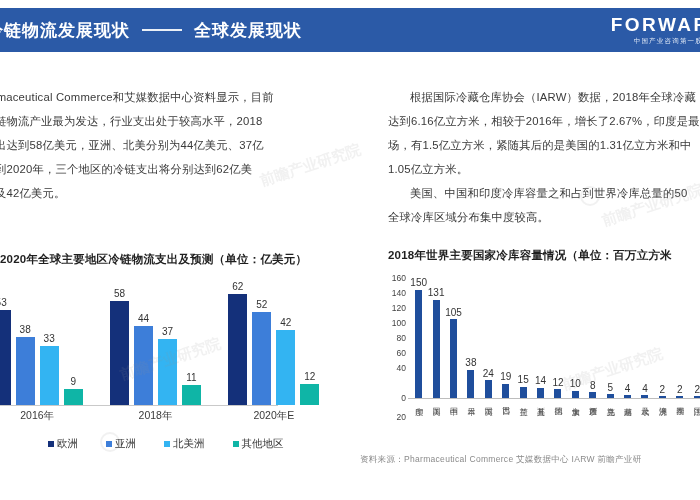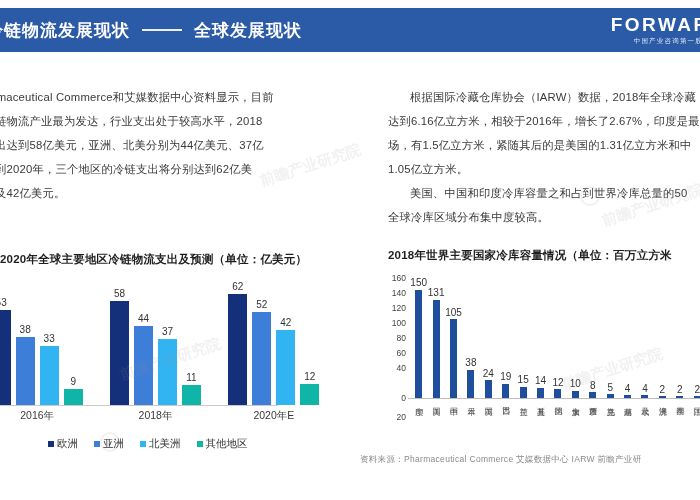--- a/index.html
+++ b/index.html
@@ -160,21 +160,21 @@
   .lc-xlabel {
     font-size: 10.5px;
     color: #3a3a3a;
     width: 100px;
     text-align: center;
   }
   .lc-legend {
     position: absolute;
     left: 78px; top: 185px;
     display: flex;
-    gap: 16px;
+    gap: 28px;
     align-items: center;
   }
   .lc-leg-item {
     display: flex;
     align-items: center;
     gap: 3px;
     font-size: 10.5px;
     color: #333;
   }
   .lc-swatch { width: 6px; height: 6px; display: inline-block; }

